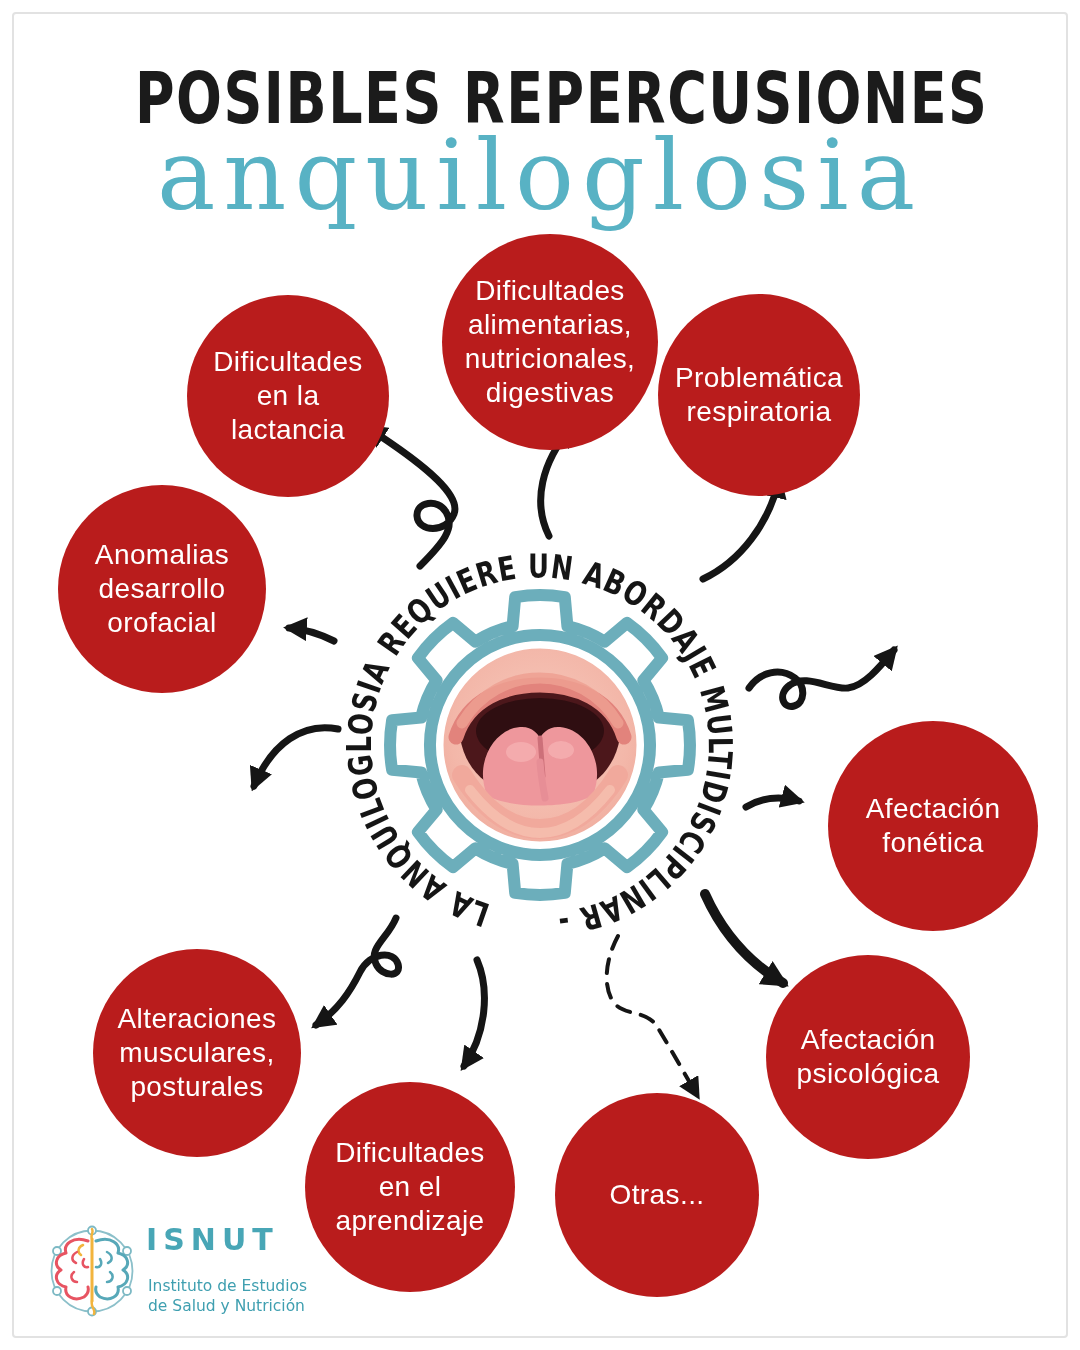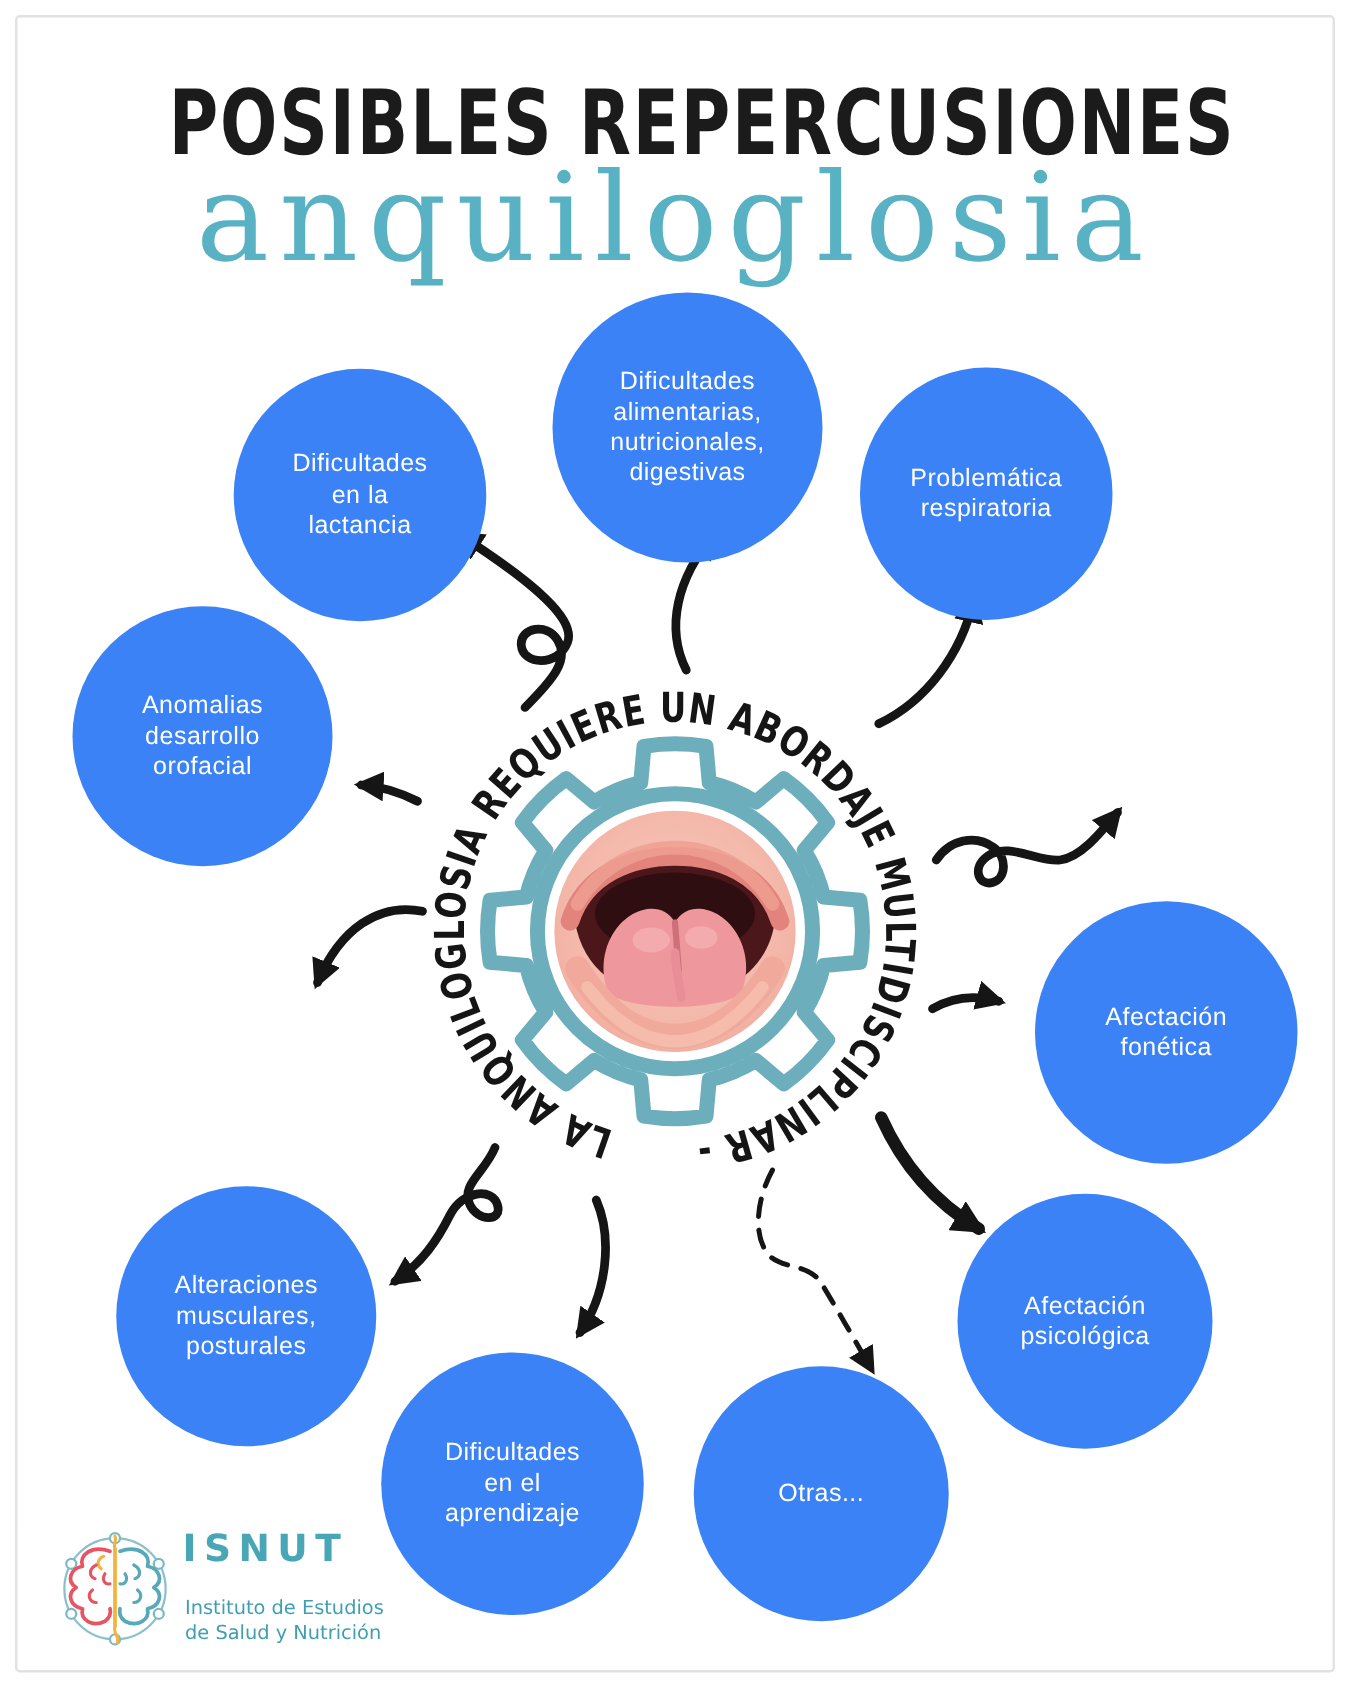--- a/index.html
+++ b/index.html
@@ -10,27 +10,27 @@
   
   .title{position:absolute;left:0;top:56px;width:1080px;text-align:center;
          font-family:"DejaVu Sans", sans-serif;font-weight:800;font-size:72px;
          letter-spacing:2px;color:#1b1b1b;transform:scaleX(0.75);transform-origin:center;
          white-space:nowrap;}
   .subtitle{position:absolute;left:0;top:118px;width:1080px;text-align:center;
             font-family:"DejaVu Serif", serif;font-weight:400;
             font-size:98px;letter-spacing:8px;color:#58b2c4;white-space:nowrap;}
 
   
-  .bubble{position:absolute;border-radius:50%;background:#3b82f6;color:#ffffff;
+  .bubble{position:absolute;border-radius:50%;background:#b91c1c;color:#ffffff;
           display:flex;align-items:center;justify-content:center;text-align:center;
-          font-size:20px;line-height:1.22;letter-spacing:0.4px;white-space:pre-line;
+          font-size:28px;line-height:1.22;letter-spacing:0.4px;white-space:pre-line;
           font-weight:400;}
   .b-lactancia   {left:187px;top:295px;width:202px;height:202px;}
   .b-alimentarias{left:442px;top:234px;width:216px;height:216px;}
-  .b-respiratoria{left:688px;top:294px;width:202px;height:202px;}
+  .b-respiratoria{left:658px;top:294px;width:202px;height:202px;}
   .b-orofacial   {left:58px; top:485px;width:208px;height:208px;}
   .b-deglucion   {left:833px;top:482px;width:208px;height:208px;}
   .b-ortodoncica {left:65px; top:722px;width:204px;height:204px;}
   .b-fonetica    {left:828px;top:721px;width:210px;height:210px;}
   .b-musculares  {left:93px; top:949px;width:208px;height:208px;}
   .b-aprendizaje {left:305px;top:1082px;width:210px;height:210px;}
   .b-otras       {left:555px;top:1093px;width:204px;height:204px;}
   .b-psicologica {left:766px;top:955px;width:204px;height:204px;}
 
   

